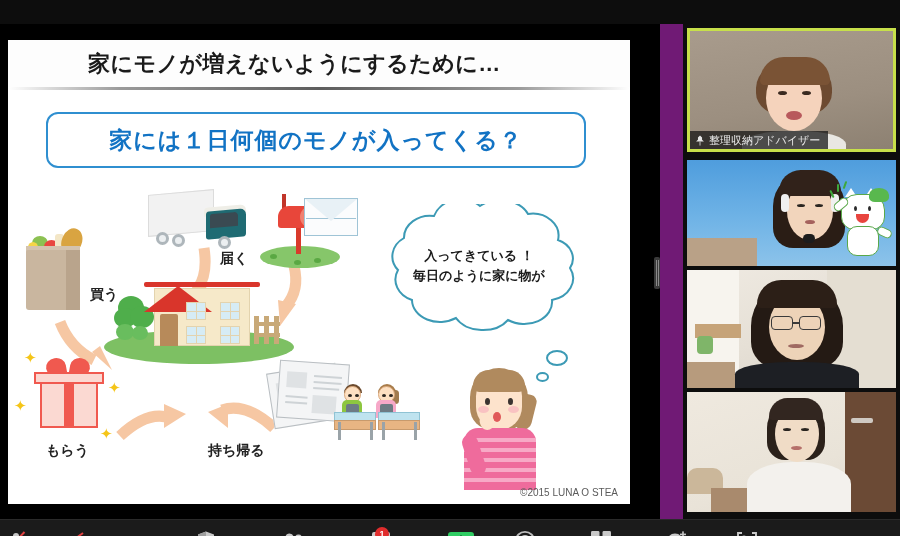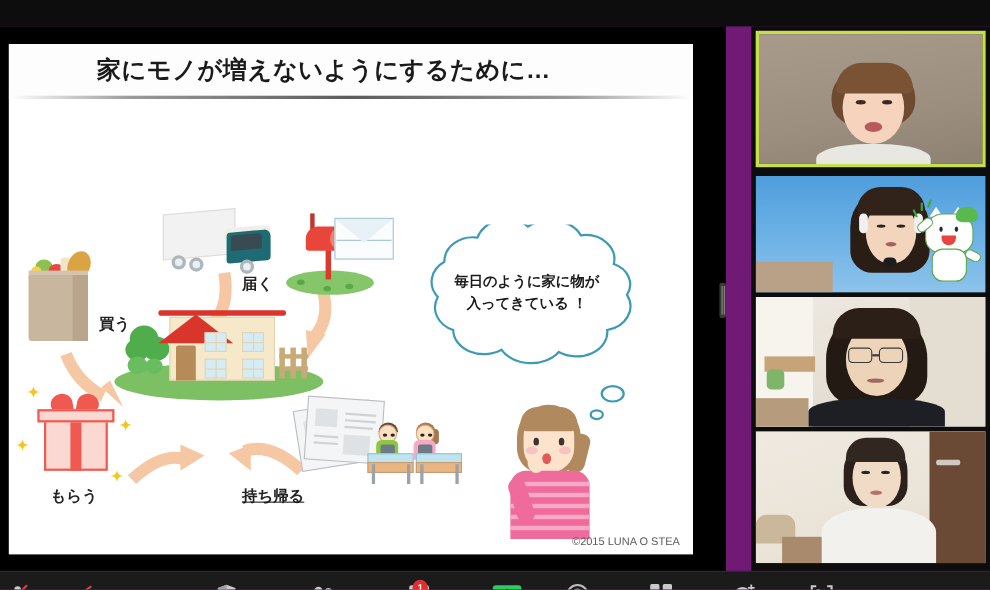--- a/index.html
+++ b/index.html
@@ -279,20 +279,23 @@
 <div id="app">
 
   <div id="share-area">
     <div id="slide">
 
       <div id="slide-header">
         <div id="slide-title">家にモノが増えないようにするために…</div>
         <div id="title-rule"></div>
       </div>
 
+      <div id="question-box">
+        <div id="question-text">家には１日何個のモノが入ってくる？</div>
+      </div>
 
       <div class="diagram">
 
         <svg class="arr" style="left:0;top:0;width:622px;height:334px">
           <path class="arrpath" d="M52,152 q10,26 34,38"></path>
           <polygon class="arrhead" points="84,182 104,200 92,176"></polygon>
           <path class="arrpath" d="M196,78 q4,26 -6,40"></path>
           <polygon class="arrhead" points="182,112 192,138 200,112"></polygon>
           <path class="arrpath" d="M286,96 q6,24 -8,40"></path>
           <polygon class="arrhead" points="270,130 272,156 288,134"></polygon>
@@ -391,21 +394,21 @@
           <div class="np np2">
             <div class="np-blk"></div>
             <div class="np-ln" style="left:34px;top:12px;width:28px"></div>
             <div class="np-ln" style="left:34px;top:18px;width:28px"></div>
             <div class="np-ln" style="left:34px;top:24px;width:26px"></div>
             <div class="np-blk" style="left:34px;top:32px;width:24px;height:18px"></div>
             <div class="np-ln" style="left:7px;top:34px;width:22px"></div>
             <div class="np-ln" style="left:7px;top:40px;width:22px"></div>
           </div>
         </div>
-        <div class="lbl" style="left:212px; top:272px;text-decoration:underline;">持ち帰る</div>
+        <div class="lbl" style="left:200px; top:272px;">持ち帰る</div>
 
         <div class="students">
           <div class="kid-hair" style="left:10px;top:10px;background:#6b4a2e;"></div>
           <div class="kid-head" style="left:10px;top:12px;"></div>
           <div class="p-eye" style="left:14px;top:20px;"></div>
           <div class="p-eye" style="left:21px;top:20px;"></div>
           <div class="kid-body" style="left:8px;top:26px;background:#8dc63f;"></div>
           <div class="tablet" style="left:12px;top:30px;"></div>
 
           <div class="kid-hair" style="left:44px;top:10px;background:#a87c4a;"></div>
@@ -427,22 +430,22 @@
         </div>
 
         <div id="bubble">
           <svg viewBox="0 0 258 140" width="258" height="140">
             <path d="M54,34 a26,22 0 0 1 30,-22 a28,24 0 0 1 46,-10 a30,22 0 0 1 48,8
                      a26,22 0 0 1 30,26 a24,20 0 0 1 12,28 a26,22 0 0 1 -18,32
                      a28,22 0 0 1 -44,20 a30,22 0 0 1 -52,-2 a28,22 0 0 1 -44,-18
                      a26,22 0 0 1 -14,-30 a26,22 0 0 1 6,-32 Z" fill="#ffffff" stroke="#3c9ab5" stroke-width="2"></path>
           </svg>
           <div id="bubble-text">
+            <div>入ってきている ！</div>
             <div>毎日のように家に物が</div>
-            <div>入ってきている ！</div>
           </div>
           <div class="bub-s bs1"></div>
           <div class="bub-s bs2"></div>
         </div>
 
         <div class="girl">
           <div class="gr-pony"></div>
           <div class="gr-hair-back"></div>
           <div class="gr-face"></div>
           <div class="gr-fringe"></div>
@@ -473,20 +476,27 @@
 
     <div class="tile" id="tile-1">
       <div class="tile-inner bg-beige">
         <div class="p-hair" style="left:66px;top:28px;width:76px;height:58px;background:#6d4a30;"></div>
         <div class="p-head" style="left:76px;top:34px;width:56px;height:66px;background:#f5d3bc;"></div>
         <div class="p-hair" style="left:70px;top:26px;width:70px;height:28px;background:#7a5335;border-radius:34px 34px 6px 6px;"></div>
         <div class="p-eye" style="left:88px;top:60px;width:9px;height:4px;background:#3a2a20;"></div>
         <div class="p-eye" style="left:112px;top:60px;width:9px;height:4px;background:#3a2a20;"></div>
         <div class="p-mouth" style="left:96px;top:80px;width:16px;height:9px;background:#b8595c;"></div>
         <div class="p-torso" style="left:52px;top:100px;width:104px;height:30px;background:#e9e7e2;"></div>
+      </div>
+      <div id="name-badge">
+        <svg class="pin" viewBox="0 0 12 14">
+          <path d="M6,0.5 L8.6,3.2 L8.6,6.2 L11,8.4 L1,8.4 L3.4,6.2 L3.4,3.2 Z" fill="#e6e6e6"></path>
+          <rect x="5.5" y="8.4" width="1" height="5" fill="#e6e6e6"></rect>
+        </svg>
+        <span id="name-text">整理収納アドバイザー</span>
       </div>
     </div>
 
     <div class="tile" id="tile-2">
       <div class="tile-inner bg-blue">
         <div style="position:absolute;left:0;top:78px;width:70px;height:28px;background:#b9a187;"></div>
         <div class="p-hair" style="left:86px;top:12px;width:72px;height:76px;background:#2a1d15;border-radius:34px 34px 20px 20px;"></div>
         <div class="p-head" style="left:100px;top:22px;width:46px;height:58px;background:#f2d5bc;"></div>
         <div class="p-hair" style="left:92px;top:10px;width:62px;height:26px;background:#31221a;border-radius:30px 30px 6px 6px;"></div>
         <div class="p-eye" style="left:110px;top:44px;width:8px;"></div>

